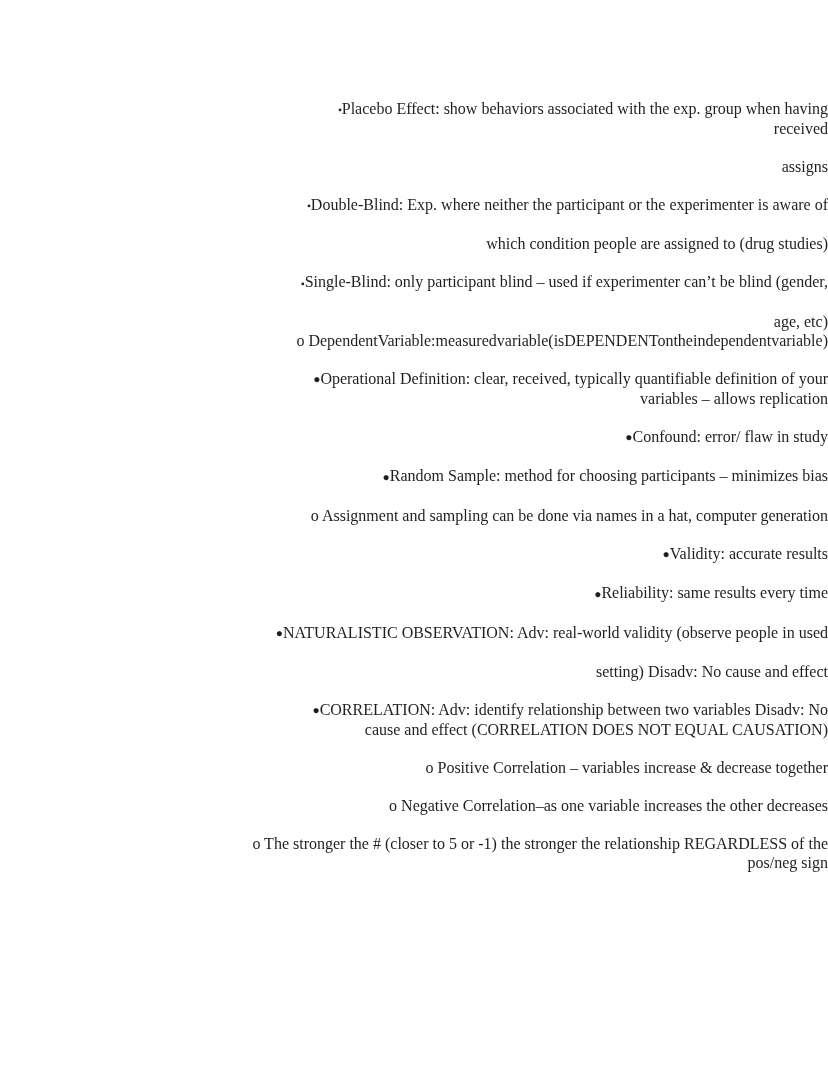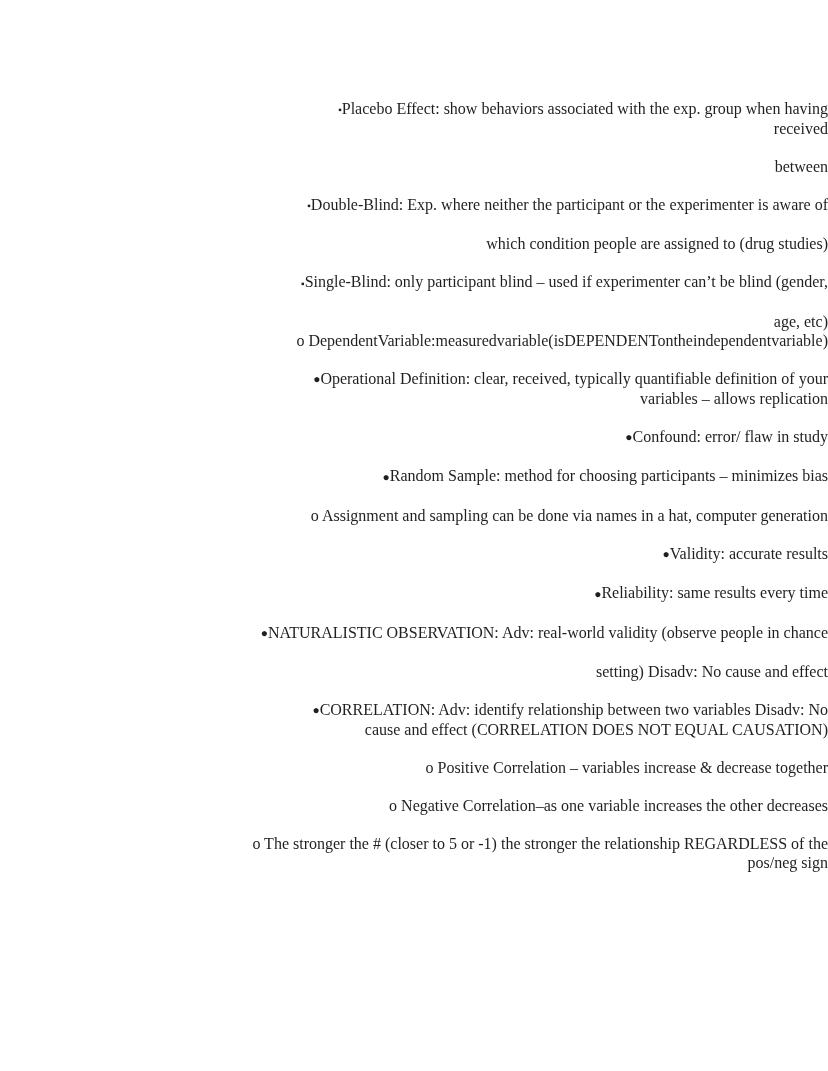--- a/index.html
+++ b/index.html
@@ -47,31 +47,31 @@
     font-size: 12px;
     vertical-align: 0.05em;
   }
 </style>
 </head>
 <body>
 
 <div class="page">
   <div class="doc">
       <div class="block inner"><div class="line"><span class="marker square">▪</span><span>Placebo Effect: show behaviors associated with the exp. group when having</span></div><div class="line">received</div></div>
-      <div class="block inner"><div class="line">between</div></div>
+      <div class="block inner"><div class="line">assigns</div></div>
       <div class="block inner"><div class="line"><span class="marker square">▪</span><span>Double-Blind: Exp. where neither the participant or the experimenter is aware of</span></div></div>
       <div class="block inner"><div class="line">which condition people are assigned to (drug studies)</div></div>
       <div class="block inner"><div class="line"><span class="marker square">▪</span><span>Single-Blind: only participant blind – used if experimenter can’t be blind (gender,</span></div></div>
       <div class="block inner"><div class="line">age, etc)</div><div class="line">o DependentVariable:measuredvariable(isDEPENDENTontheindependentvariable)</div></div>
       <div class="block inner"><div class="line"><span class="marker disc">●</span><span>Operational Definition: clear, received, typically quantifiable definition of your</span></div><div class="line">variables – allows replication</div></div>
       <div class="block inner"><div class="line"><span class="marker disc">●</span><span>Confound: error/ flaw in study</span></div></div>
       <div class="block inner"><div class="line"><span class="marker disc">●</span><span>Random Sample: method for choosing participants – minimizes bias</span></div></div>
       <div class="block inner"><div class="line">o Assignment and sampling can be done via names in a hat, computer generation</div></div>
       <div class="block inner"><div class="line"><span class="marker disc">●</span><span>Validity: accurate results</span></div></div>
       <div class="block inner"><div class="line"><span class="marker disc">●</span><span>Reliability: same results every time</span></div></div>
-      <div class="block inner"><div class="line"><span class="marker disc">●</span><span>NATURALISTIC OBSERVATION: Adv: real-world validity (observe people in chance</span></div></div>
+      <div class="block inner"><div class="line"><span class="marker disc">●</span><span>NATURALISTIC OBSERVATION: Adv: real-world validity (observe people in used</span></div></div>
       <div class="block inner"><div class="line">setting) Disadv: No cause and effect</div></div>
       <div class="block inner"><div class="line"><span class="marker disc">●</span><span>CORRELATION: Adv: identify relationship between two variables Disadv: No</span></div><div class="line">cause and effect (CORRELATION DOES NOT EQUAL CAUSATION)</div></div>
       <div class="block outer"><div class="line"> o Positive Correlation – variables increase &amp; decrease together</div></div>
       <div class="block outer"><div class="line">o Negative Correlation–as one variable increases the other decreases</div></div>
       <div class="block outer"><div class="line">o The stronger the # (closer to 5 or -1) the stronger the relationship REGARDLESS of the</div><div class="line">pos/neg sign</div></div>
     </div>
 </div>
 
 </body></html>

